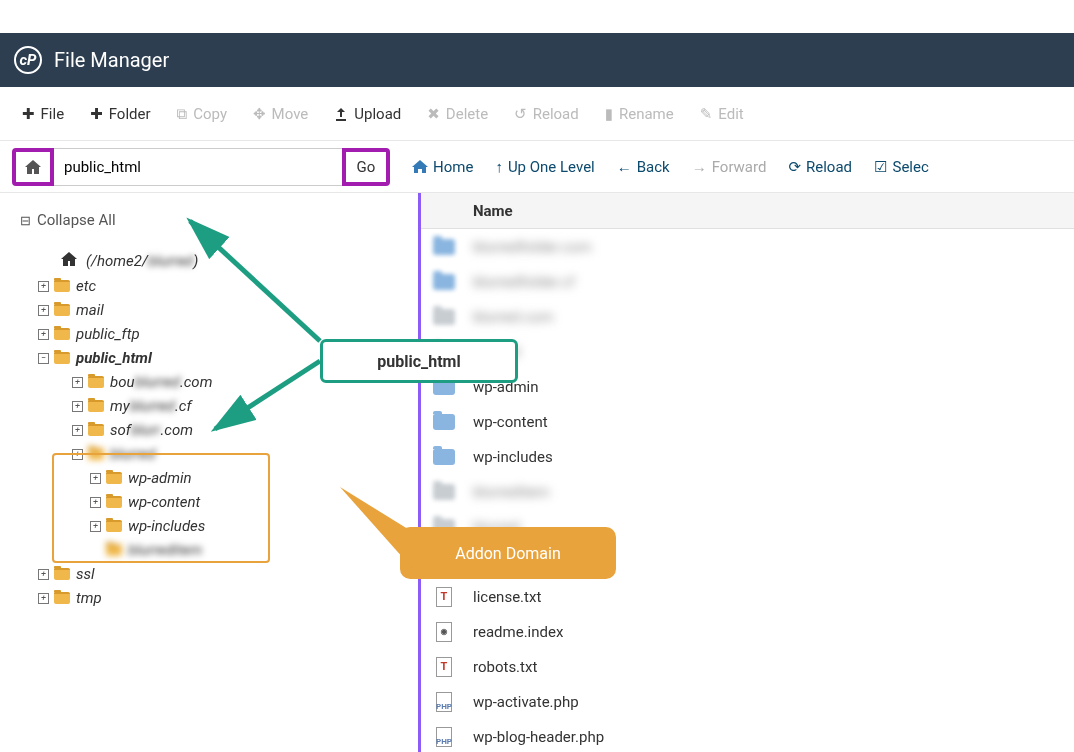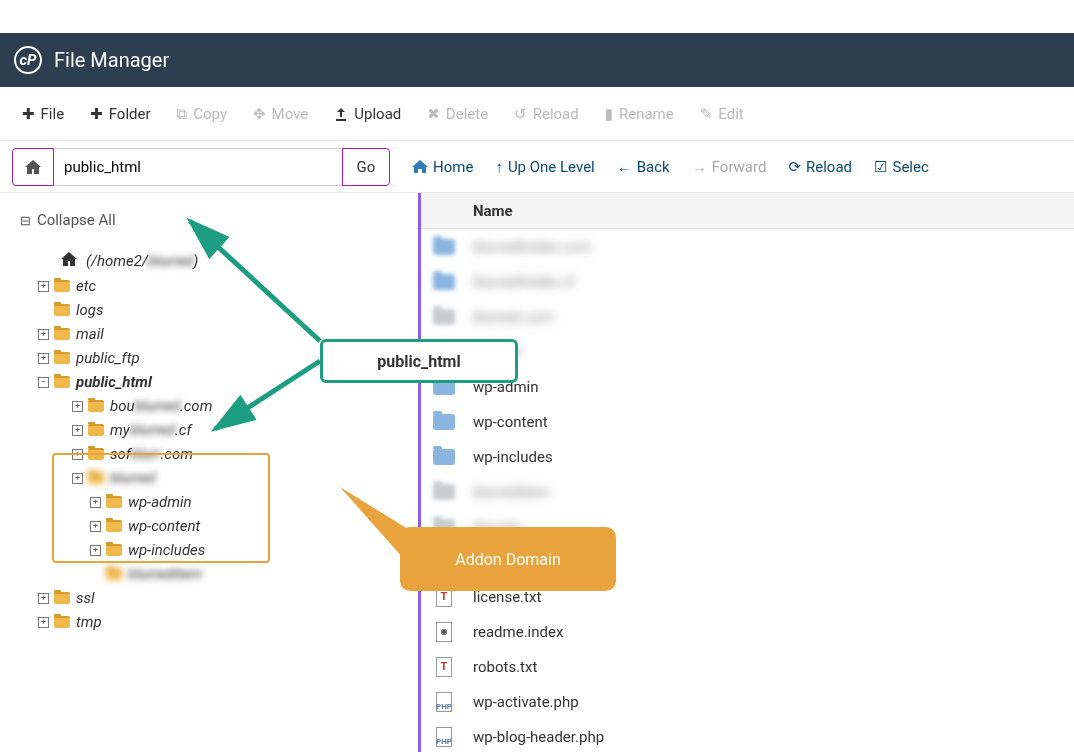--- a/index.html
+++ b/index.html
@@ -12,21 +12,21 @@
 .header-title { font-size:20px; font-weight:400; }
 
 
 .toolbar { background:#fff; border-bottom:1px solid #e7e7e7; height:54px; display:flex; align-items:center; padding:0 12px; gap:6px; overflow:hidden; }
 .tool-btn { display:flex; align-items:center; padding:8px 10px; cursor:pointer; color:#333; font-size:15px; white-space:nowrap; }
 .tool-btn.disabled { color:#bbb; cursor:default; }
 .tool-btn .ticon { margin-right:6px; display:inline-flex; }
 
 
 .navbar { height:52px; display:flex; align-items:center; padding:0 12px; border-bottom:1px solid #e7e7e7; }
-.btn { border:1px solid #a21caf; background:#fff; height:38px; display:flex; align-items:center; justify-content:center; cursor:pointer; font-size:15px; }
+.btn { border:4px solid #a21caf; background:#fff; height:38px; display:flex; align-items:center; justify-content:center; cursor:pointer; font-size:15px; }
 .home-btn { width:42px; border-radius:4px 0 0 4px; }
 .path-input { height:38px; border:1px solid #ccc; border-left:0; border-right:0; width:288px; padding:0 10px; font-size:15px; }
 .go-btn { width:48px; border-radius:0 4px 4px 0; }
 .nav-links { display:flex; align-items:center; margin-left:22px; gap:22px; font-size:15px; overflow:hidden; }
 .nav-link { color:#0c4a6e; cursor:pointer; display:flex; align-items:center; white-space:nowrap; }
 .nav-link.disabled { color:#aaa; cursor:default; }
 .nav-link .nicon { margin-right:5px; display:inline-flex; }
 
 
 .content-area { display:flex; height:calc(752px - 160px); position:relative; }
@@ -59,21 +59,21 @@
 .folder-big::before { content:""; position:absolute; top:-3px; left:0; width:9px; height:3px; background:#8ab5e0; border-radius:2px 2px 0 0; }
 .folder-big.gray { background:#c8cdd2; }
 .folder-big.gray::before { background:#c8cdd2; }
 .file-doc { width:16px; height:20px; background:#fff; border:1px solid #999; position:relative; font-size:8px; display:flex; align-items:flex-end; justify-content:center; color:#5a7cb0; font-weight:bold; }
 .blur-row .file-name-lbl { filter:blur(5px); color:#888; }
 .blur-row .folder-big { filter:blur(2px); }
 
 
 .annotation-box { position:absolute; left:320px; top:146px; width:198px; height:44px; background:#fff; border:3px solid #1d9e82; border-radius:6px; display:flex; align-items:center; justify-content:center; font-weight:bold; font-size:16px; z-index:10; }
 .arrow { position:absolute; z-index:9; pointer-events:none; }
-.addon-callout { position:absolute; left:400px; top:334px; width:216px; height:64px; background:#e8a33d; border-radius:10px; display:flex; align-items:center; justify-content:center; color:#fff; font-size:16px; z-index:10; }
+.addon-callout { position:absolute; left:400px; top:334px; width:216px; height:52px; background:#e8a33d; border-radius:10px; display:flex; align-items:center; justify-content:center; color:#fff; font-size:16px; z-index:10; }
 .addon-callout::before { content:""; position:absolute; left:-60px; top:-40px; width:80px; height:90px; background:#e8a33d; clip-path:polygon(0 0, 100% 55%, 100% 100%); }
 </style>
 </head>
 <body>
 
 <div class="header">
   <div class="cp-logo"></div>
   <div class="header-title">File Manager</div>
 </div>
 
@@ -174,25 +174,20 @@
               <path d="M9 1L1 8h2v7h5v-5h2v5h5V8h2L9 1z" fill="#333"></path>
             </svg></span>
         <span>(/home2/</span>
           <span class="blur-part">blurred</span>
           <span>)</span>
       </div>
       <div class="tree-node tree-level-1">
           <span class="tree-toggle">+</span>
           <span class="folder-icon"></span>
           <span>etc</span>
-        </div>
-      <div class="tree-node tree-level-1">
-          <span class="tree-spacer"></span>
-          <span class="folder-icon"></span>
-          <span>logs</span>
         </div>
       <div class="tree-node tree-level-1">
           <span class="tree-toggle">+</span>
           <span class="folder-icon"></span>
           <span>mail</span>
         </div>
       <div class="tree-node tree-level-1">
           <span class="tree-toggle">+</span>
           <span class="folder-icon"></span>
           <span>public_ftp</span>

